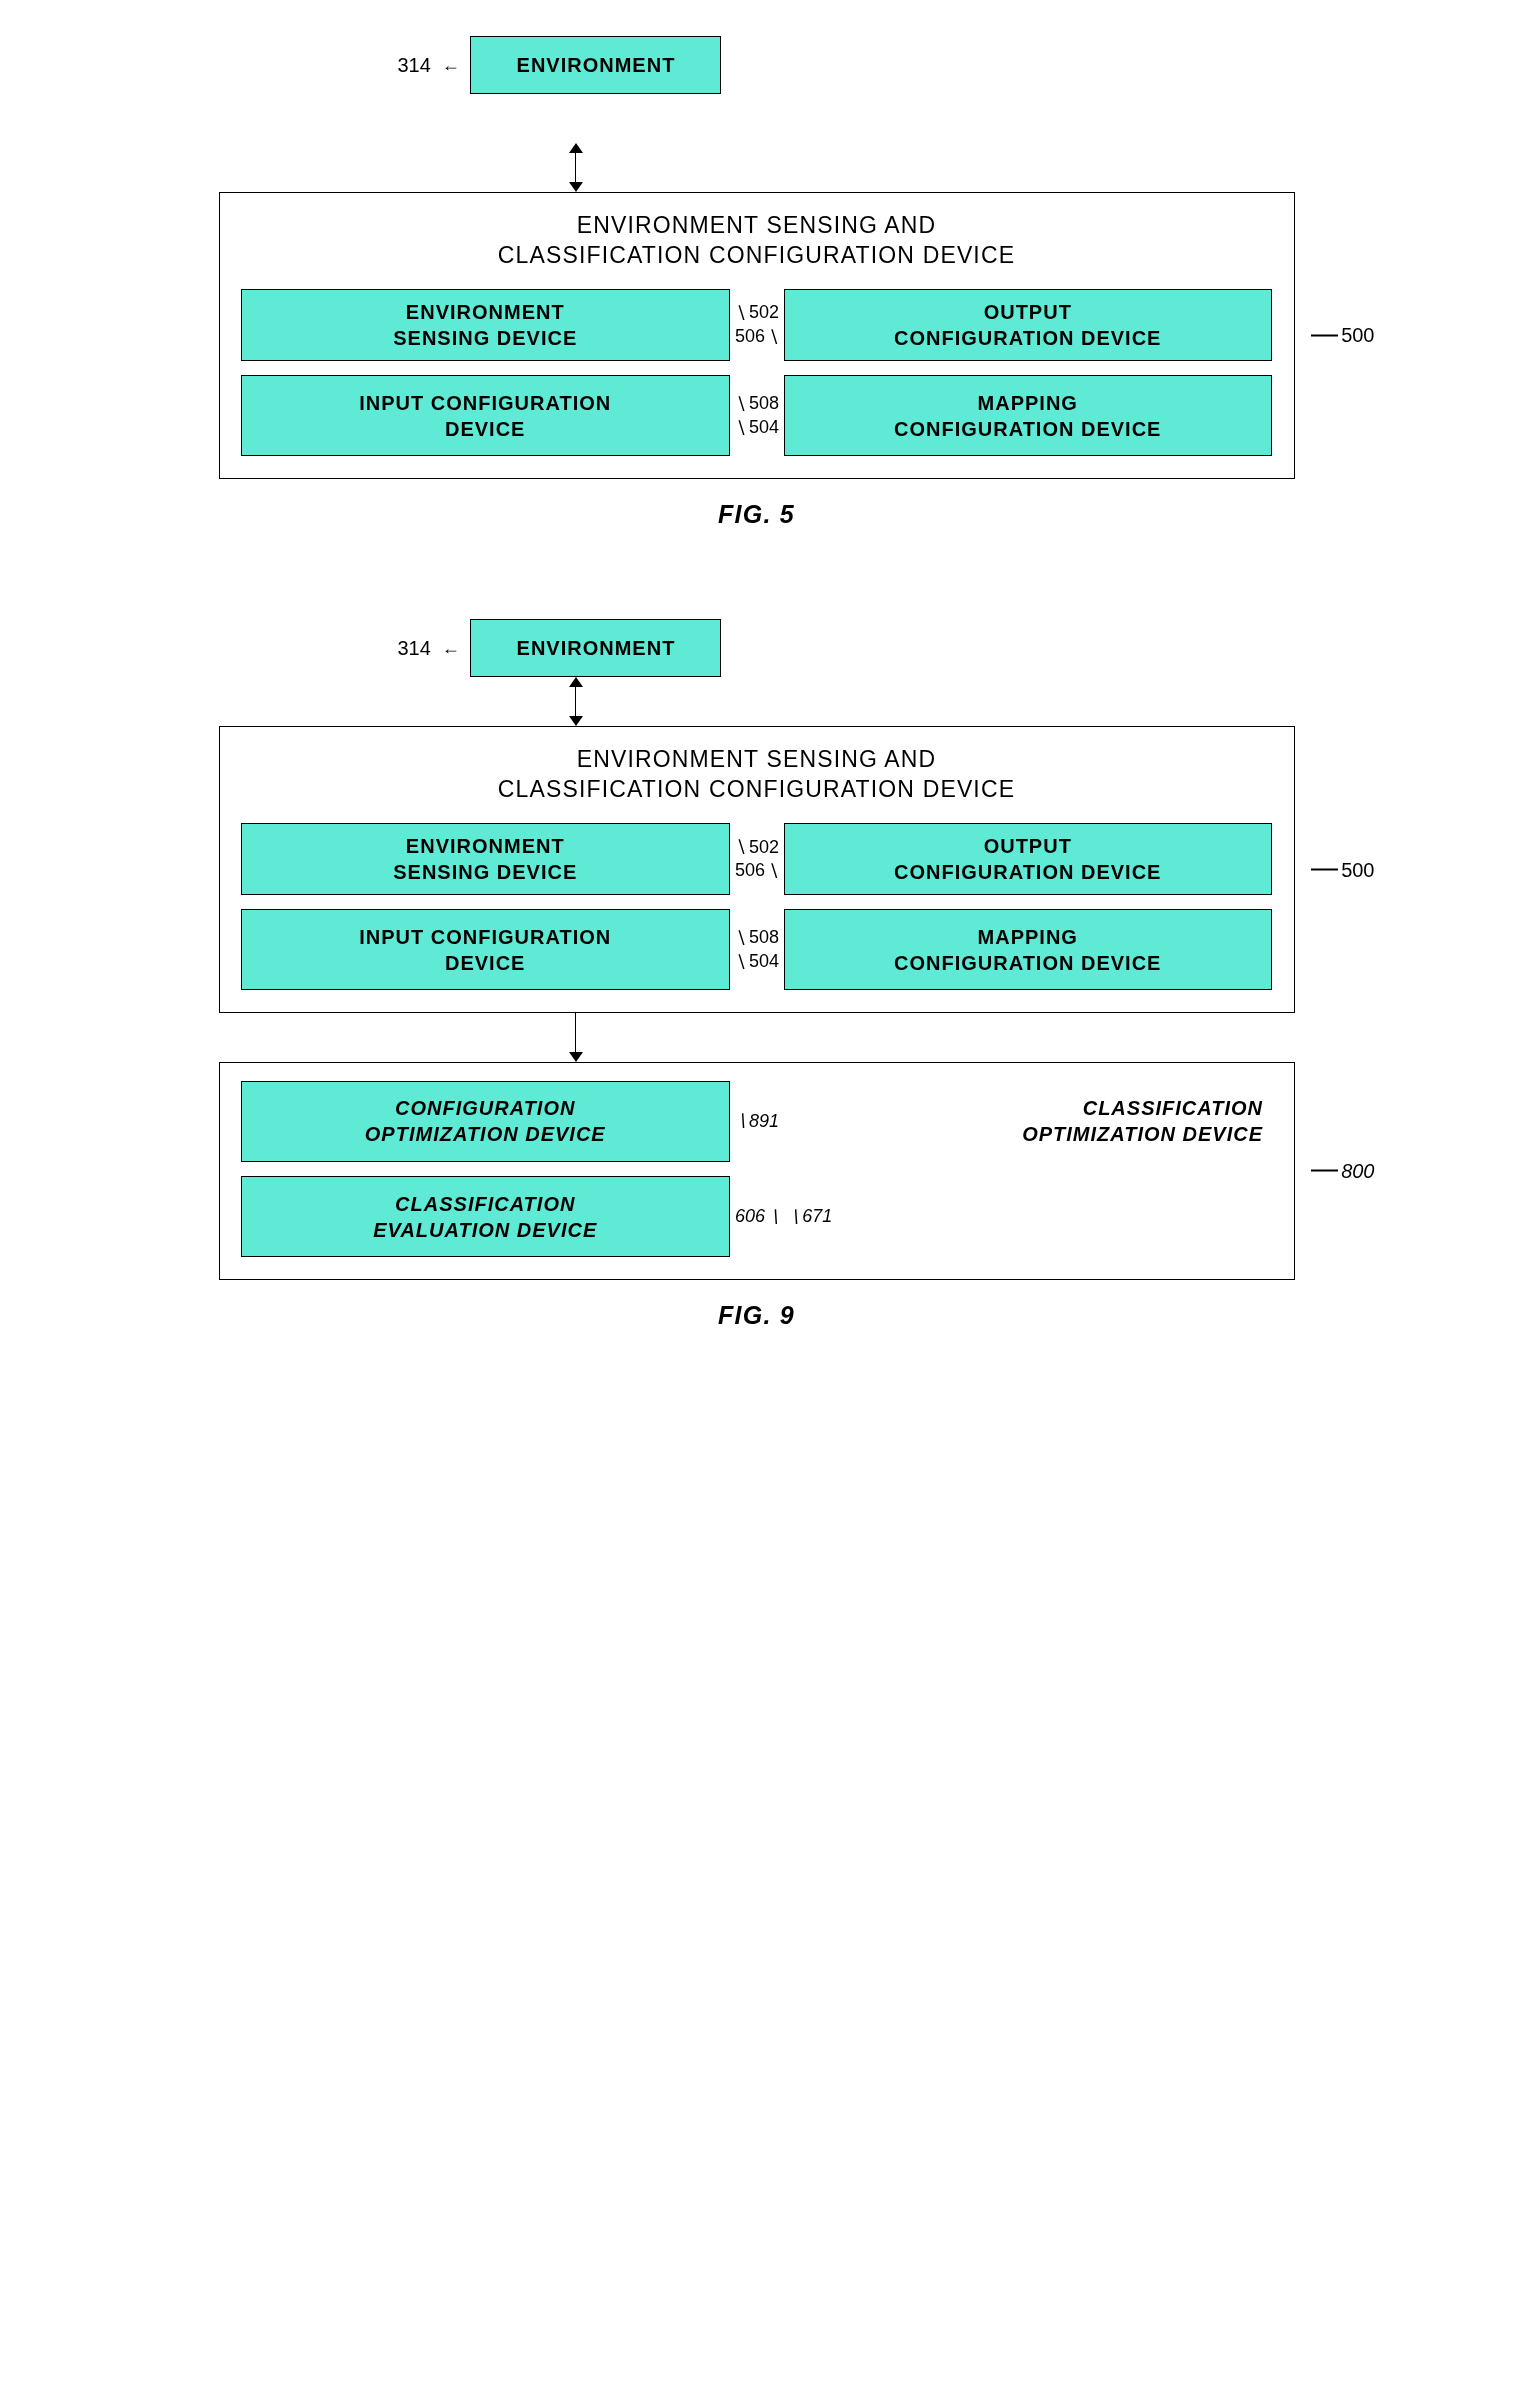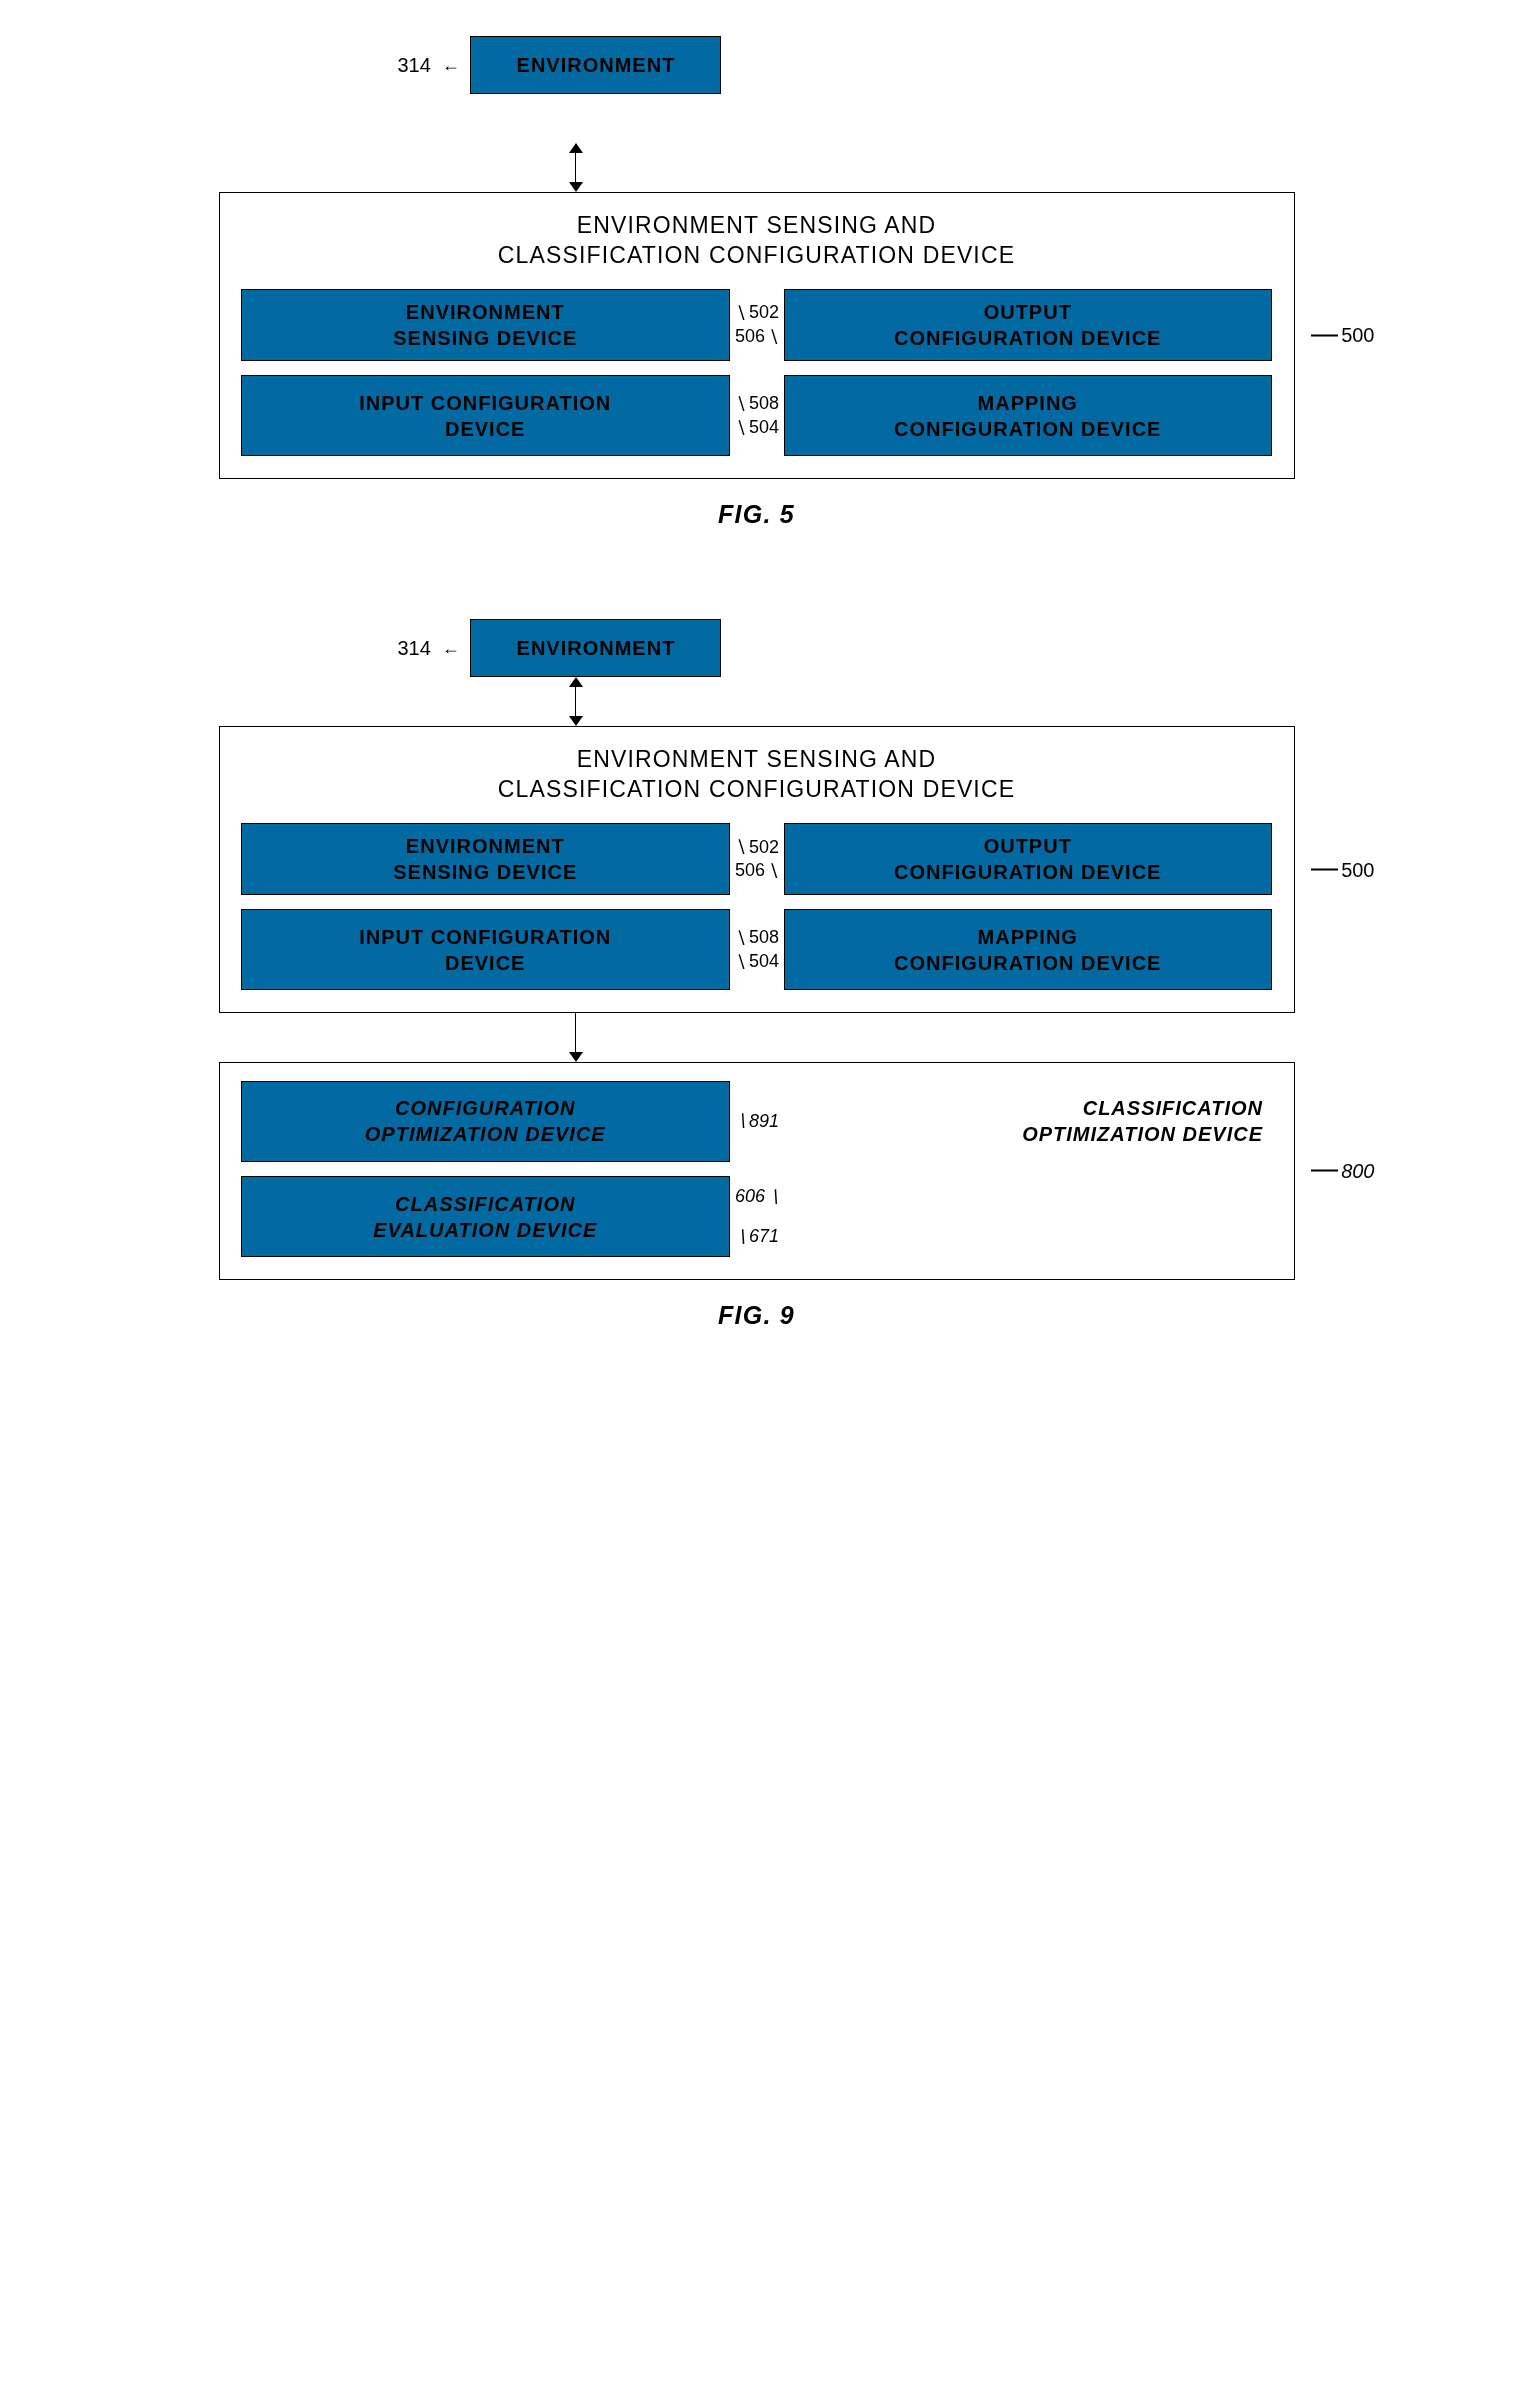--- a/index.html
+++ b/index.html
@@ -23,21 +23,21 @@
     }
 
     
     .box {
       border: 1.8px solid #000;
       display: flex;
       align-items: center;
       justify-content: center;
       text-align: center;
       padding: 9px 14.4px;
-      background: #0369a1;
+      background: #5eead4;
     }
 
     .box-label {
       font-size: 20px;
       font-weight: bold;
       letter-spacing: 0.05em;
       line-height: 1.3;
     }
 
     
@@ -272,21 +272,21 @@
             <span>891</span>
         </div>
       </div>
       <div style="display:flex; align-items:center; justify-content:flex-end; padding-right:9px;">
         <span class="box-label" style="text-align:right;">CLASSIFICATION<br>OPTIMIZATION DEVICE</span>
       </div>
 
       <div class="box" style="min-height:81px;">
         <span class="box-label">CLASSIFICATION<br>EVALUATION DEVICE</span>
       </div>
-      <div style="display:flex; flex-direction:column; align-items:flex-start; padding-left:5.4px; gap:18px; font-size:18px;">
+      <div style="display:flex; flex-direction:row; align-items:flex-start; padding-left:5.4px; gap:9px; font-size:18px;">
         <div style="display:flex;align-items:center;gap:2.7px;">
           <span>606</span>
             <span>∖</span>
         </div>
         <div style="display:flex;align-items:center;gap:2.7px;">
           <span>∖</span>
             <span>671</span>
         </div>
       </div>
 

